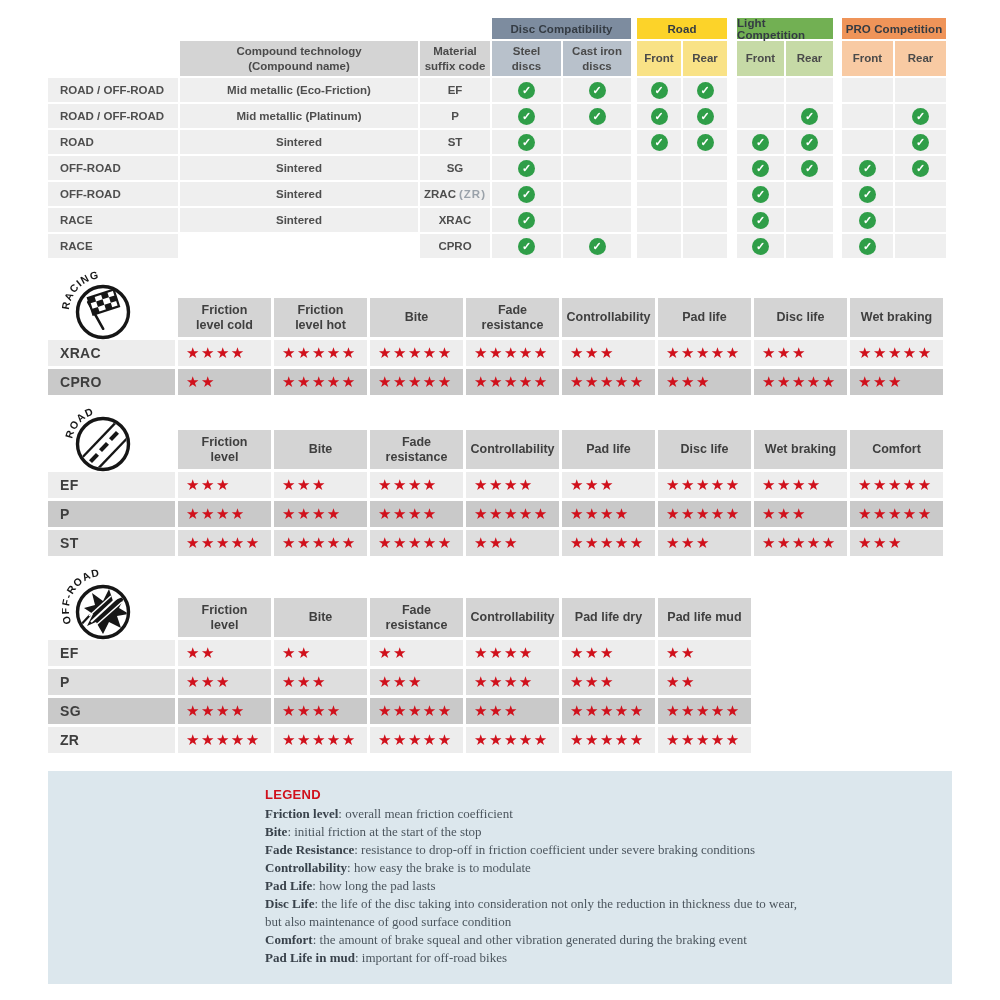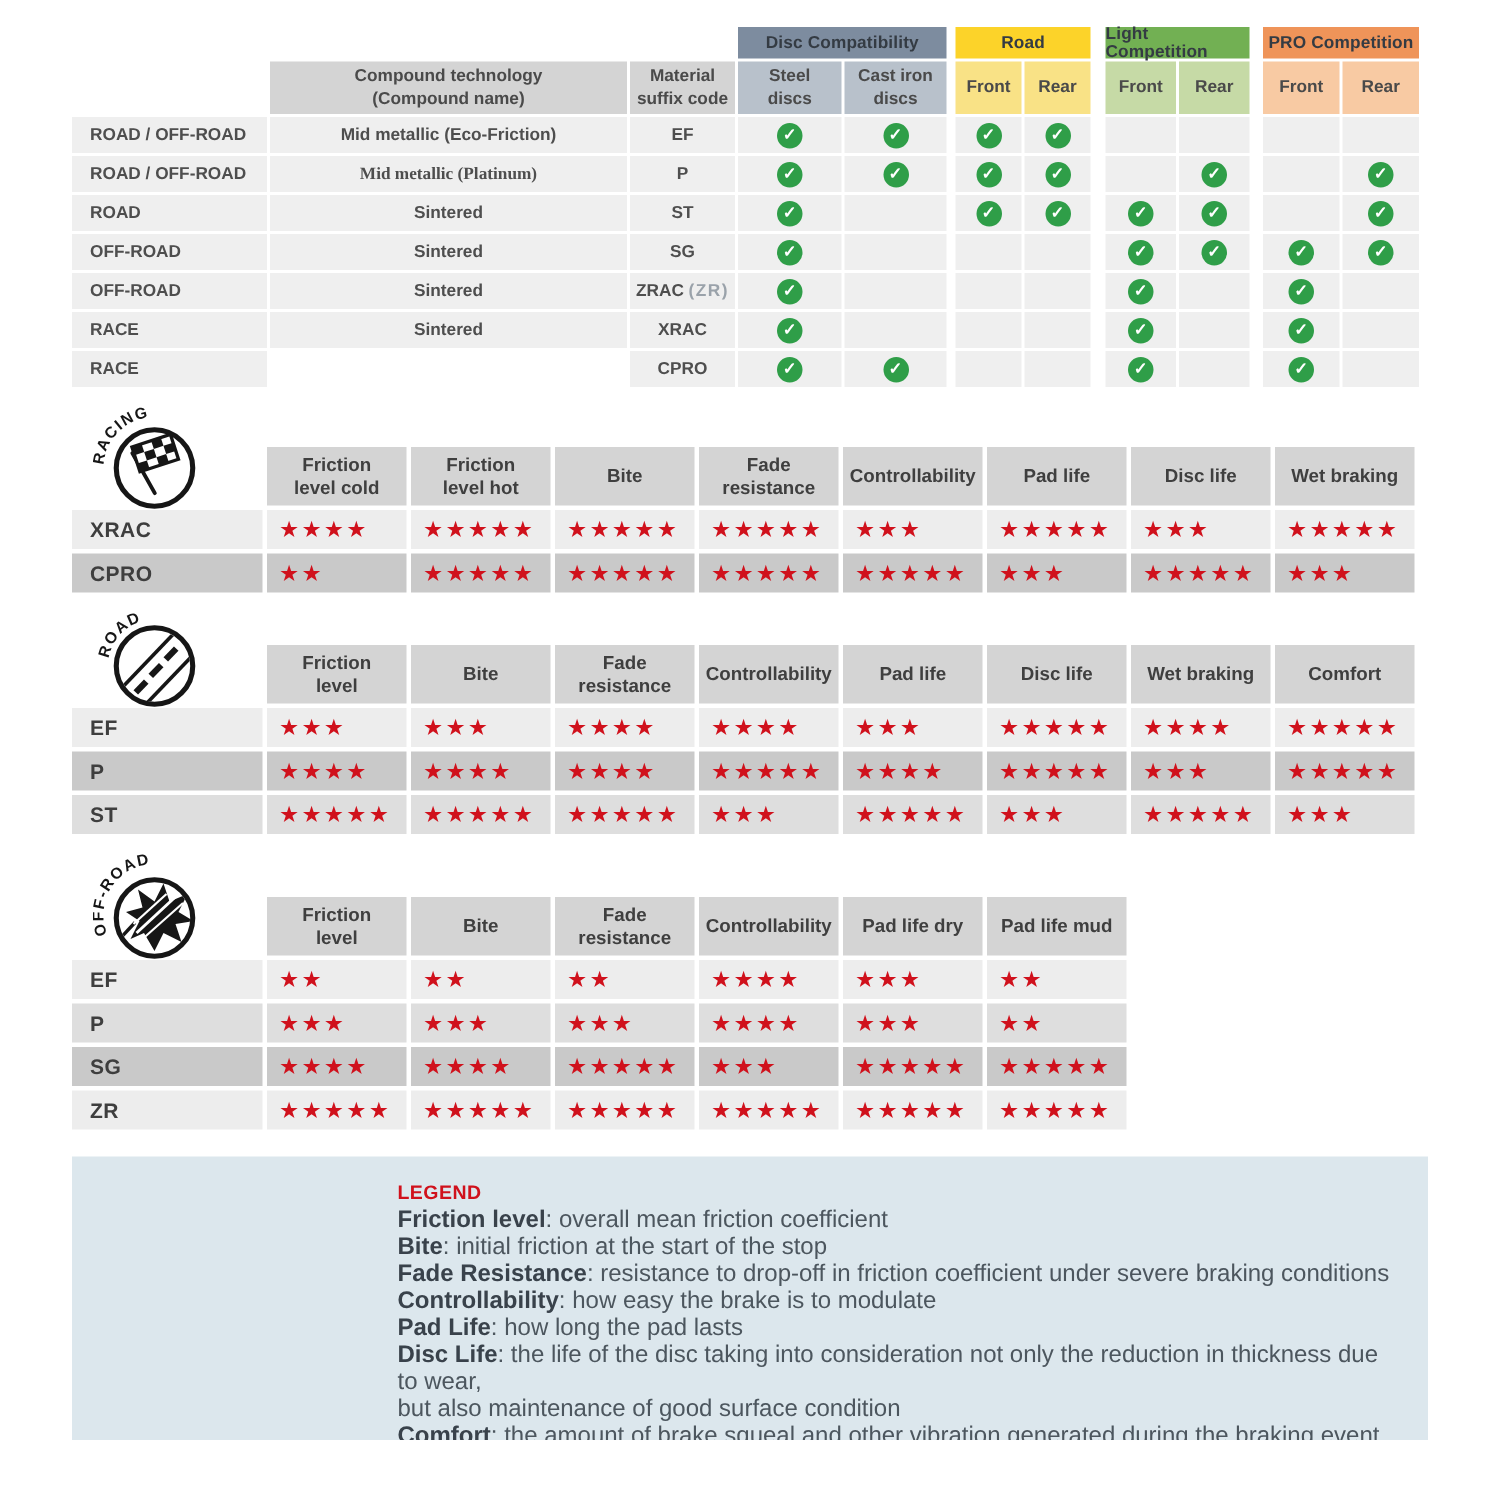--- a/index.html
+++ b/index.html
@@ -50,25 +50,25 @@
   }
   .stars {
     height: 26px; display: flex; align-items: center; padding-left: 8px;
     font-size: 15px; letter-spacing: 1.5px; color: var(--star-color, #d0111c);
   }
   .sec-icon { position: absolute; left: 14px; top: -30px; width: 78px; height: 78px; }
   .arc-label { font-family: "Liberation Sans", sans-serif; font-size: 10.5px; font-weight: 700; letter-spacing: 1.1px; fill: #161616; }
 
   
   .legend-box {
-    width: 904px; height: 189px; margin-top: 18px; background: var(--legend-bg, #dce7ed);
+    width: 904px; height: 213px; margin-top: 18px; background: var(--legend-bg, #dce7ed);
     padding: 14px 20px 0 217px; overflow: hidden;
   }
   .legend-title { color: var(--legend-title-color, #d0111c); font-weight: 700; font-size: 13px; line-height: 20px; letter-spacing: .3px; }
-  .legend-line { font-size: 16px; line-height: 18px; color: #4c565e; }
+  .legend-line { font-size: 13px; line-height: 18px; color: #4c565e; font-family: Liberation Serif, serif; }
   .legend-term { font-weight: 700; color: #39424b; }
 </style>
 </head>
 <body>
 
 <div class="page">
   <div class="grid-top">
       <div class="cell group-h" style="grid-area: 1 / 4 / auto / span 2; background: rgb(125, 140, 159);">Disc Compatibility</div>
       <div class="cell group-h" style="grid-area: 1 / 7 / auto / span 2; background: rgb(252, 211, 41);">Road</div>
       <div class="cell group-h" style="grid-area: 1 / 10 / auto / span 2; background: rgb(114, 176, 83);">Light Competition</div>
@@ -102,21 +102,21 @@
         <div class="check">✓</div>
       </div>
       <div class="cell data-cell" style="grid-area: 3 / 8;">
         <div class="check">✓</div>
       </div>
       <div class="cell data-cell" style="grid-area: 3 / 10;"></div>
       <div class="cell data-cell" style="grid-area: 3 / 11;"></div>
       <div class="cell data-cell" style="grid-area: 3 / 13;"></div>
       <div class="cell data-cell" style="grid-area: 3 / 14;"></div>
       <div class="cell data-cell left" style="grid-area: 4 / 1;">ROAD / OFF-ROAD</div>
-      <div class="cell data-cell" style="grid-area: 4 / 2; font-family: Liberation Serif, serif;">Mid metallic (Platinum)</div>
+      <div class="cell data-cell" style="grid-area: 4 / 2;">Mid metallic (Platinum)</div>
       <div class="cell data-cell" style="grid-area: 4 / 3;">
         <span>P</span>
       </div>
       <div class="cell data-cell" style="grid-area: 4 / 4;">
         <div class="check">✓</div>
       </div>
       <div class="cell data-cell" style="grid-area: 4 / 5;">
         <div class="check">✓</div>
       </div>
       <div class="cell data-cell" style="grid-area: 4 / 7;">

